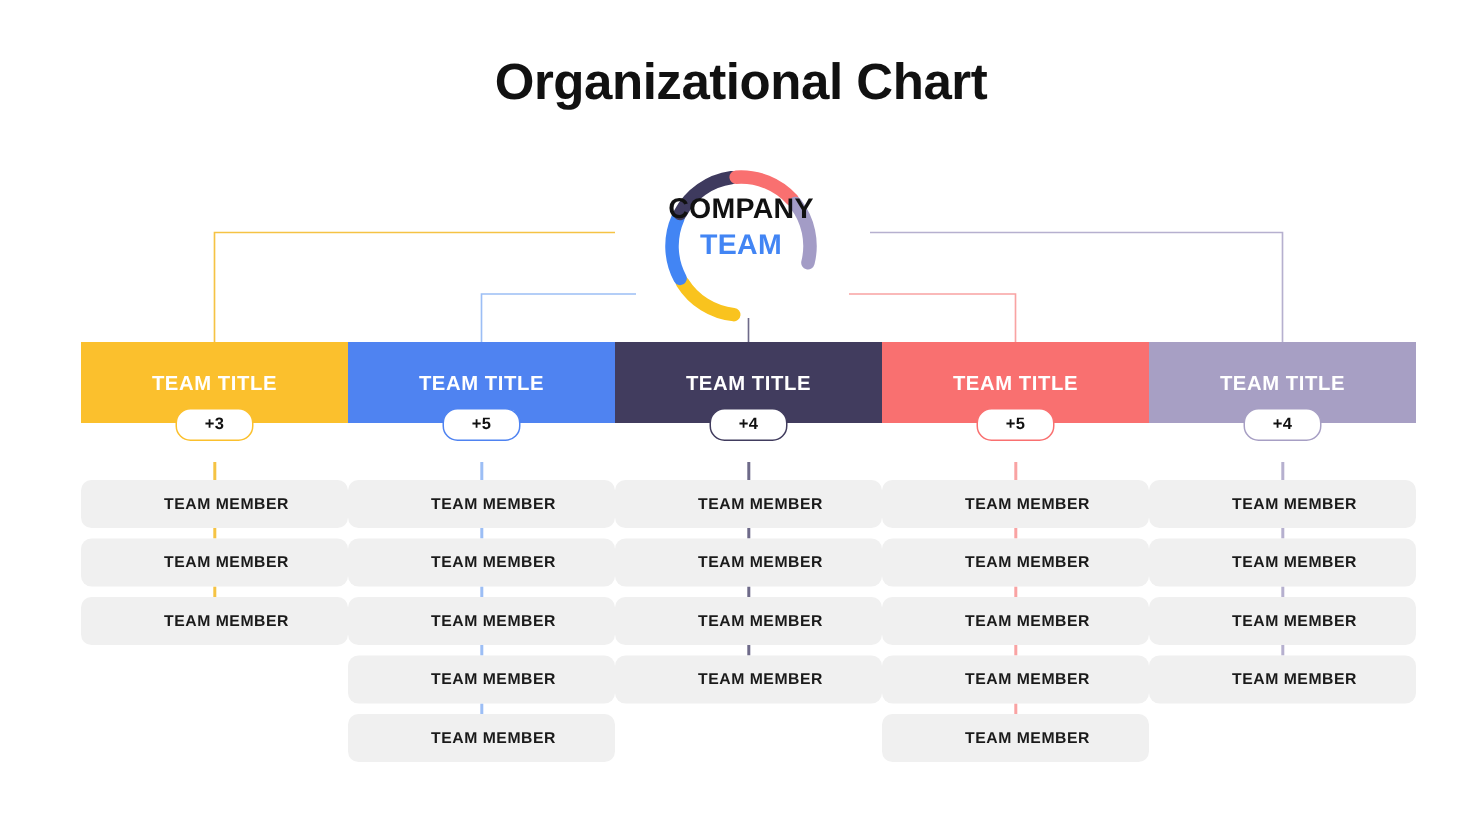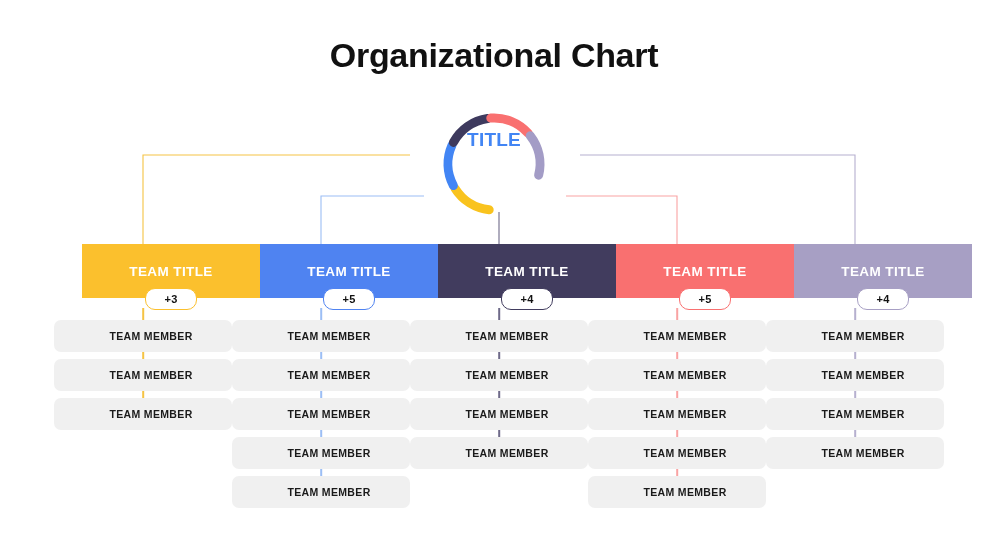--- a/index.html
+++ b/index.html
@@ -72,23 +72,22 @@
   }
   .hub-line-2 {
     font-size: 19px;
     font-weight: bold;
     letter-spacing: 0.2px;
   }
 
   
   .column {
     position: absolute;
-    top: 244px;
+    top: 228px;
     width: 178px;
-    margin-left: 28px;
   }
   .team-header {
     position: relative;
     height: 54px;
     display: flex;
     align-items: center;
     justify-content: center;
   }
   .team-header-label {
     font-size: 13.5px;
@@ -161,21 +160,22 @@
 
   <div id="hub">
     <svg id="hub-svg" width="200" height="112" viewBox="0 0 200 112">
         <path d="M 95.19 101.75 A 46 46 0 0 1 60.99 80.38" fill="none" stroke="#F9C31E" stroke-width="9" stroke-linecap="round"></path>
         <path d="M 59.38 77.60 A 46 46 0 0 1 57.98 37.29" fill="none" stroke="#4285F4" stroke-width="9" stroke-linecap="round"></path>
         <path d="M 59.38 34.40 A 46 46 0 0 1 93.60 10.45" fill="none" stroke="#3E3A5E" stroke-width="9" stroke-linecap="round"></path>
         <path d="M 96.79 10.11 A 46 46 0 0 1 134.18 25.22" fill="none" stroke="#F97070" stroke-width="9" stroke-linecap="round"></path>
         <path d="M 136.25 27.68 A 46 46 0 0 1 144.63 67.13" fill="none" stroke="#A39CC6" stroke-width="9" stroke-linecap="round"></path>
       </svg>
     <div id="hub-text">
-      <div class="hub-line-2" style="color: rgb(66, 133, 244);">TITLE</div>
+      <div class="hub-line-1" style="color: rgb(17, 17, 17);">COMPANY</div>
+      <div class="hub-line-2" style="color: rgb(66, 133, 244);">TEAM</div>
     </div>
   </div>
 
   <div id="columns-root">
       <div class="column" style="left: 54px;">
         <div class="team-header" style="background: rgb(251, 192, 45);">
           <span class="team-header-label">TEAM TITLE</span>
         </div>
         <div class="team-badge" style="border-color: rgb(251, 192, 45);">
           <span class="team-badge-label">+3</span>

